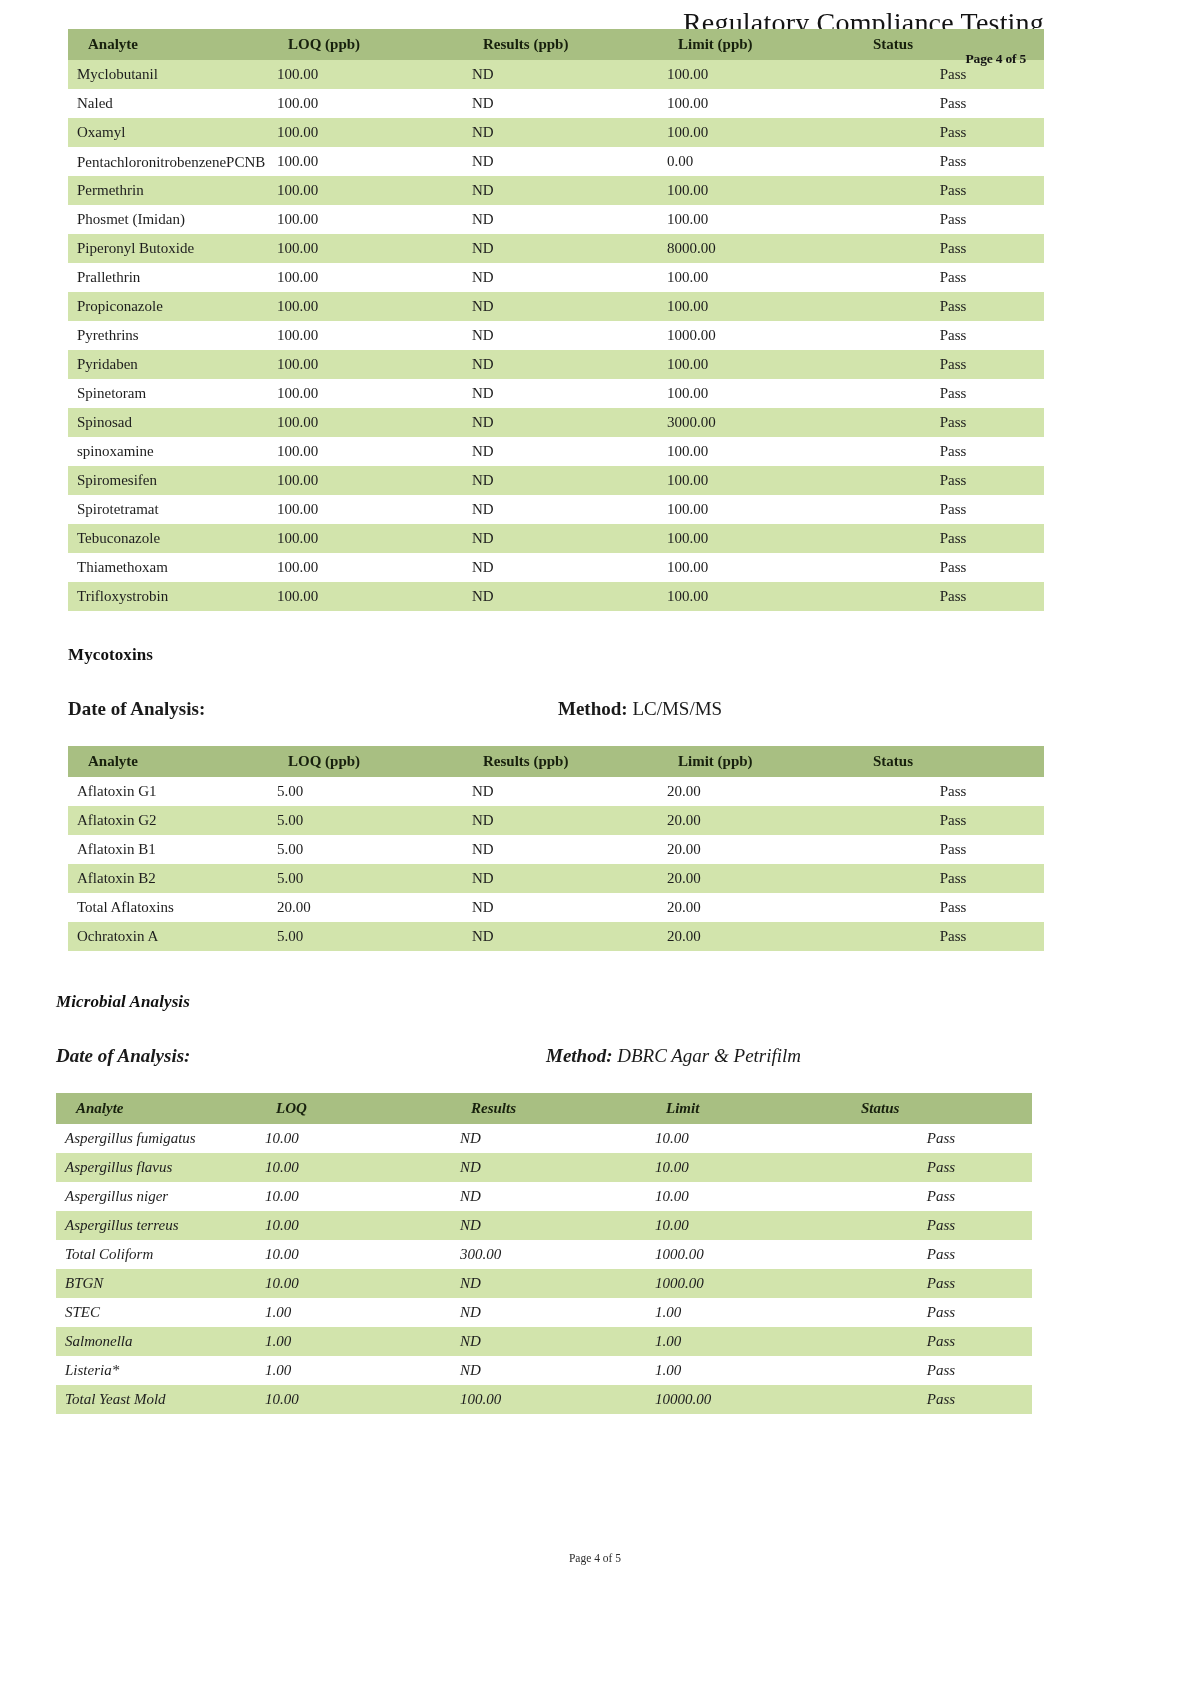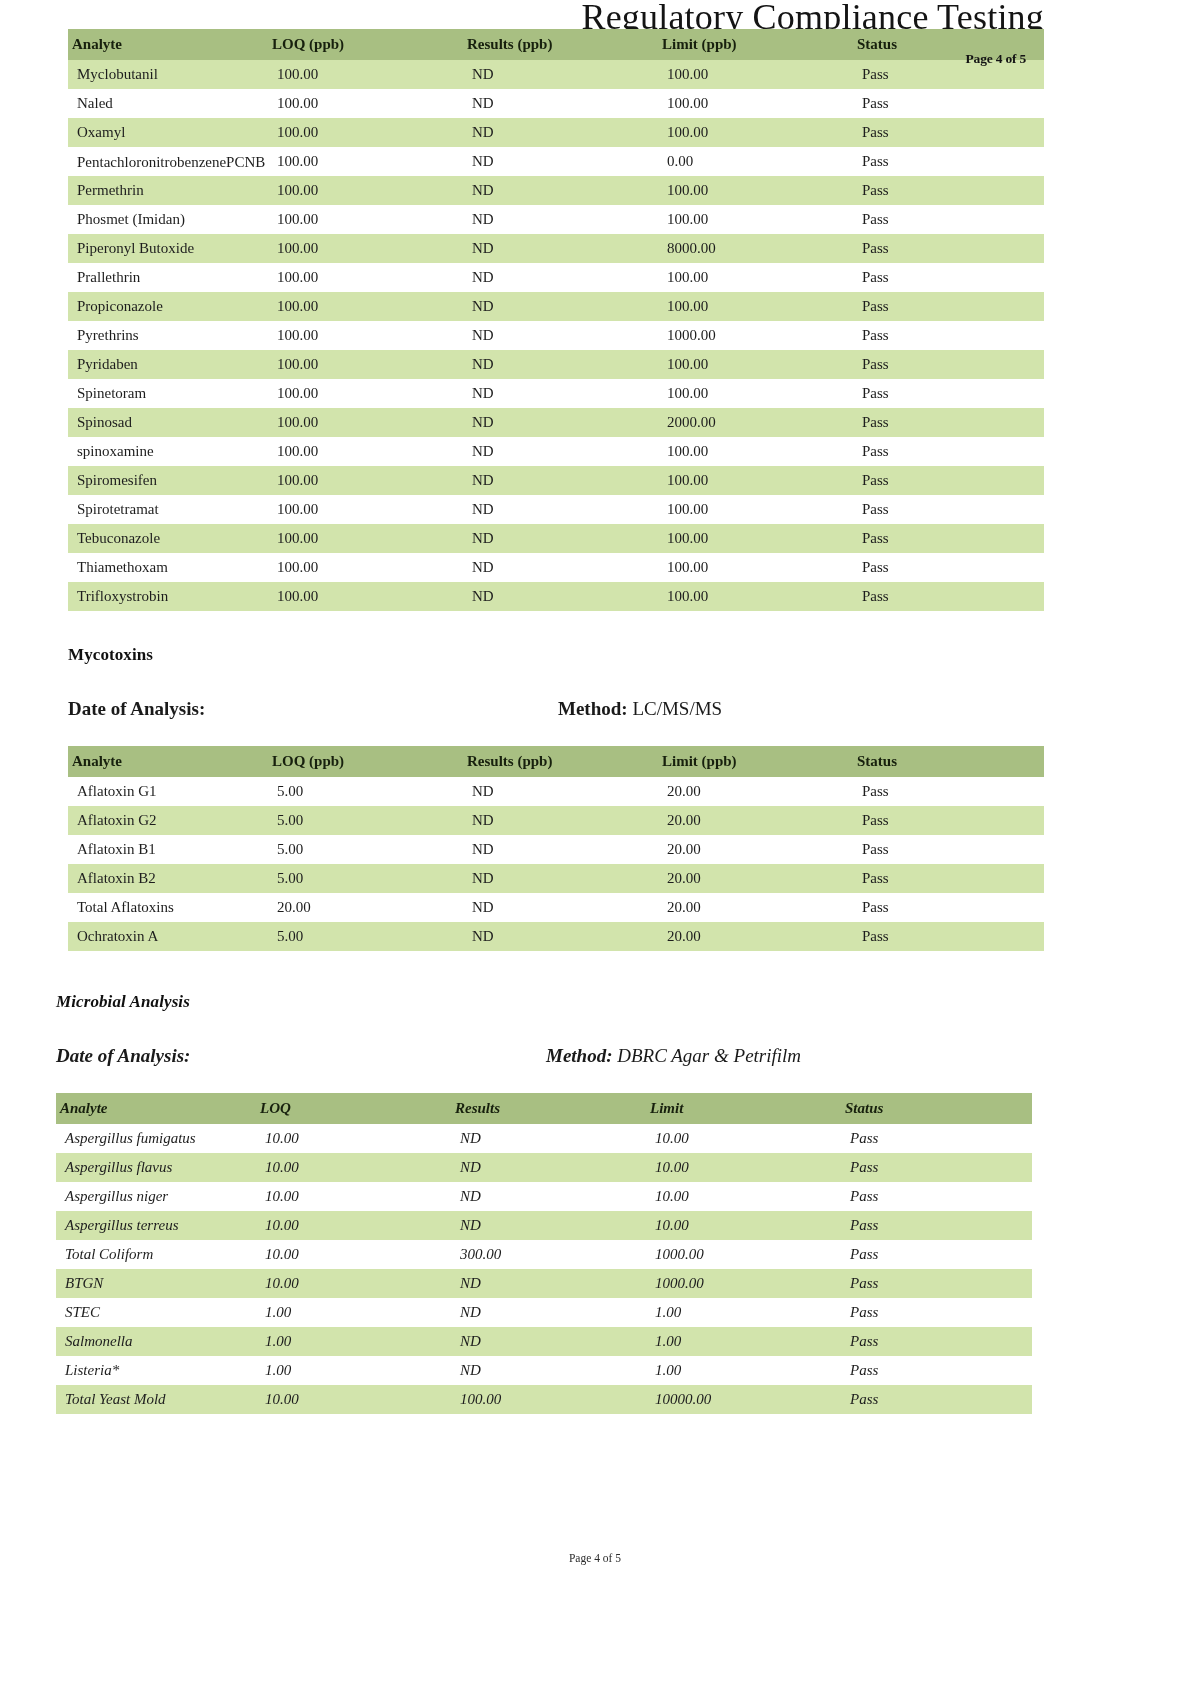--- a/index.html
+++ b/index.html
@@ -22,26 +22,26 @@
   }
 
   
   .doc-header {
     position: absolute;
     top: 0;
     right: 146px;
     text-align: right;
   }
   .doc-title {
-    font-size: 36px;
+    font-size: 28px;
     font-weight: 400;
     letter-spacing: .2px;
     white-space: nowrap;
     line-height: 30px;
-    padding-top: 2px;
+    padding-top: 8px;
     color: #141414;
     text-align: right;
   }
   .page-indicator {
     position: absolute;
     top: 51px;
     right: 164px;
     font-size: 13.5px;
     font-weight: bold;
     letter-spacing: -0.2px;
@@ -55,39 +55,39 @@
     width: 976px;
     border-collapse: collapse;
     table-layout: fixed;
     font-size: 15px;
   }
   table.rpt th {
     background: #a8bf82;
     text-align: left;
     font-weight: bold;
     font-size: 15px;
-    padding: 7px 0 7px 4px;
+    padding: 7px 0 7px 20px;
     color: #17200d;
     white-space: nowrap;
   }
   table.rpt td {
     padding: 6px 0 6px 9px;
     vertical-align: middle;
     white-space: nowrap;
     overflow: visible;
     color: #1d1d1d;
   }
   table.rpt tr.alt td { background: #d2e4ac; }
   table.rpt tr.plain td { background: #ffffff; }
   .c-analyte { width: 200px; }
   .c-loq     { width: 195px; }
   .c-res     { width: 195px; }
   .c-lim     { width: 195px; }
   .c-status  { width: 191px; }
-  .st-pass { color: #3fa463; }
+  .st-pass { color: #3fa463; text-align: center; }
   .ovf { overflow: visible; position: relative; }
   .ovf span { position: absolute; left: 9px; top: 50%; transform: translateY(-50%); white-space: nowrap; }
   .sec-title {
     font-size: 17px;
     font-weight: bold;
     letter-spacing: .1px;
     color: #101010;
     margin: 0;
     padding: 0;
   }
@@ -240,21 +240,21 @@
             <td>Spinetoram</td>
             <td>100.00</td>
             <td>ND</td>
             <td>100.00</td>
             <td class="st-pass">Pass</td>
           </tr>
           <tr class="alt">
             <td>Spinosad</td>
             <td>100.00</td>
             <td>ND</td>
-            <td>2000.00</td>
+            <td>3000.00</td>
             <td class="st-pass">Pass</td>
           </tr>
           <tr class="plain">
             <td>spinoxamine</td>
             <td>100.00</td>
             <td>ND</td>
             <td>100.00</td>
             <td class="st-pass">Pass</td>
           </tr>
           <tr class="alt">

